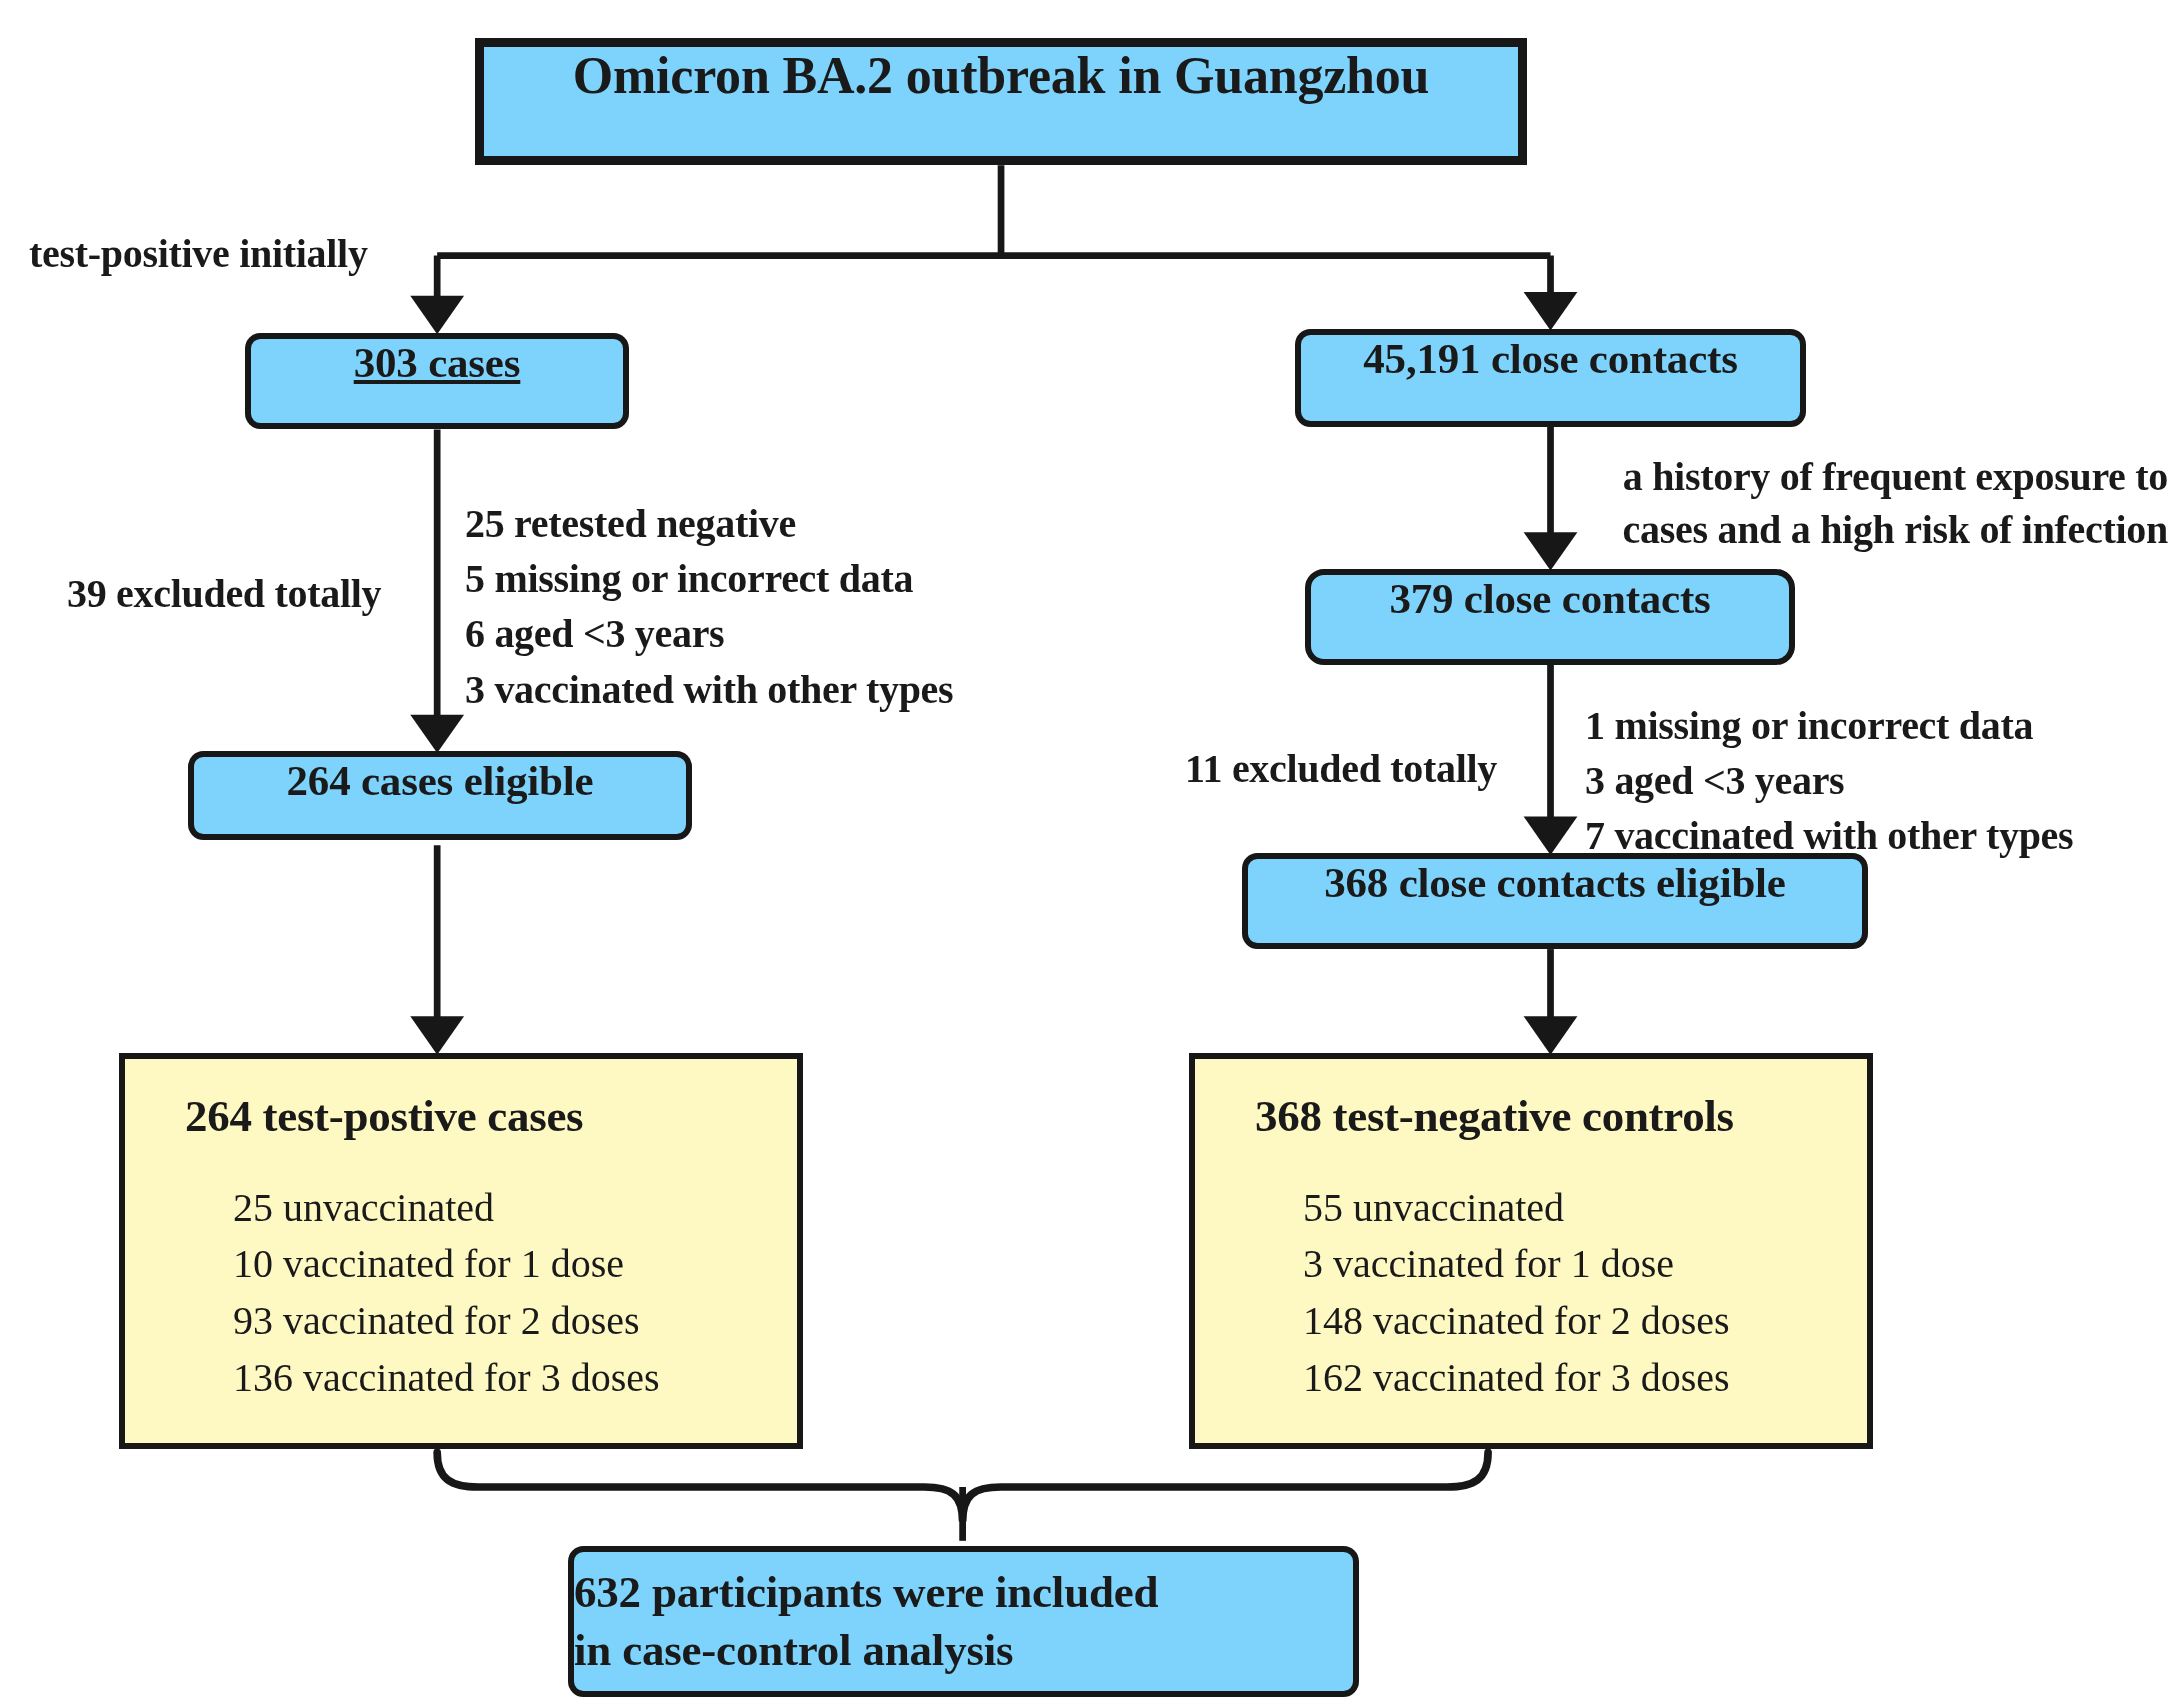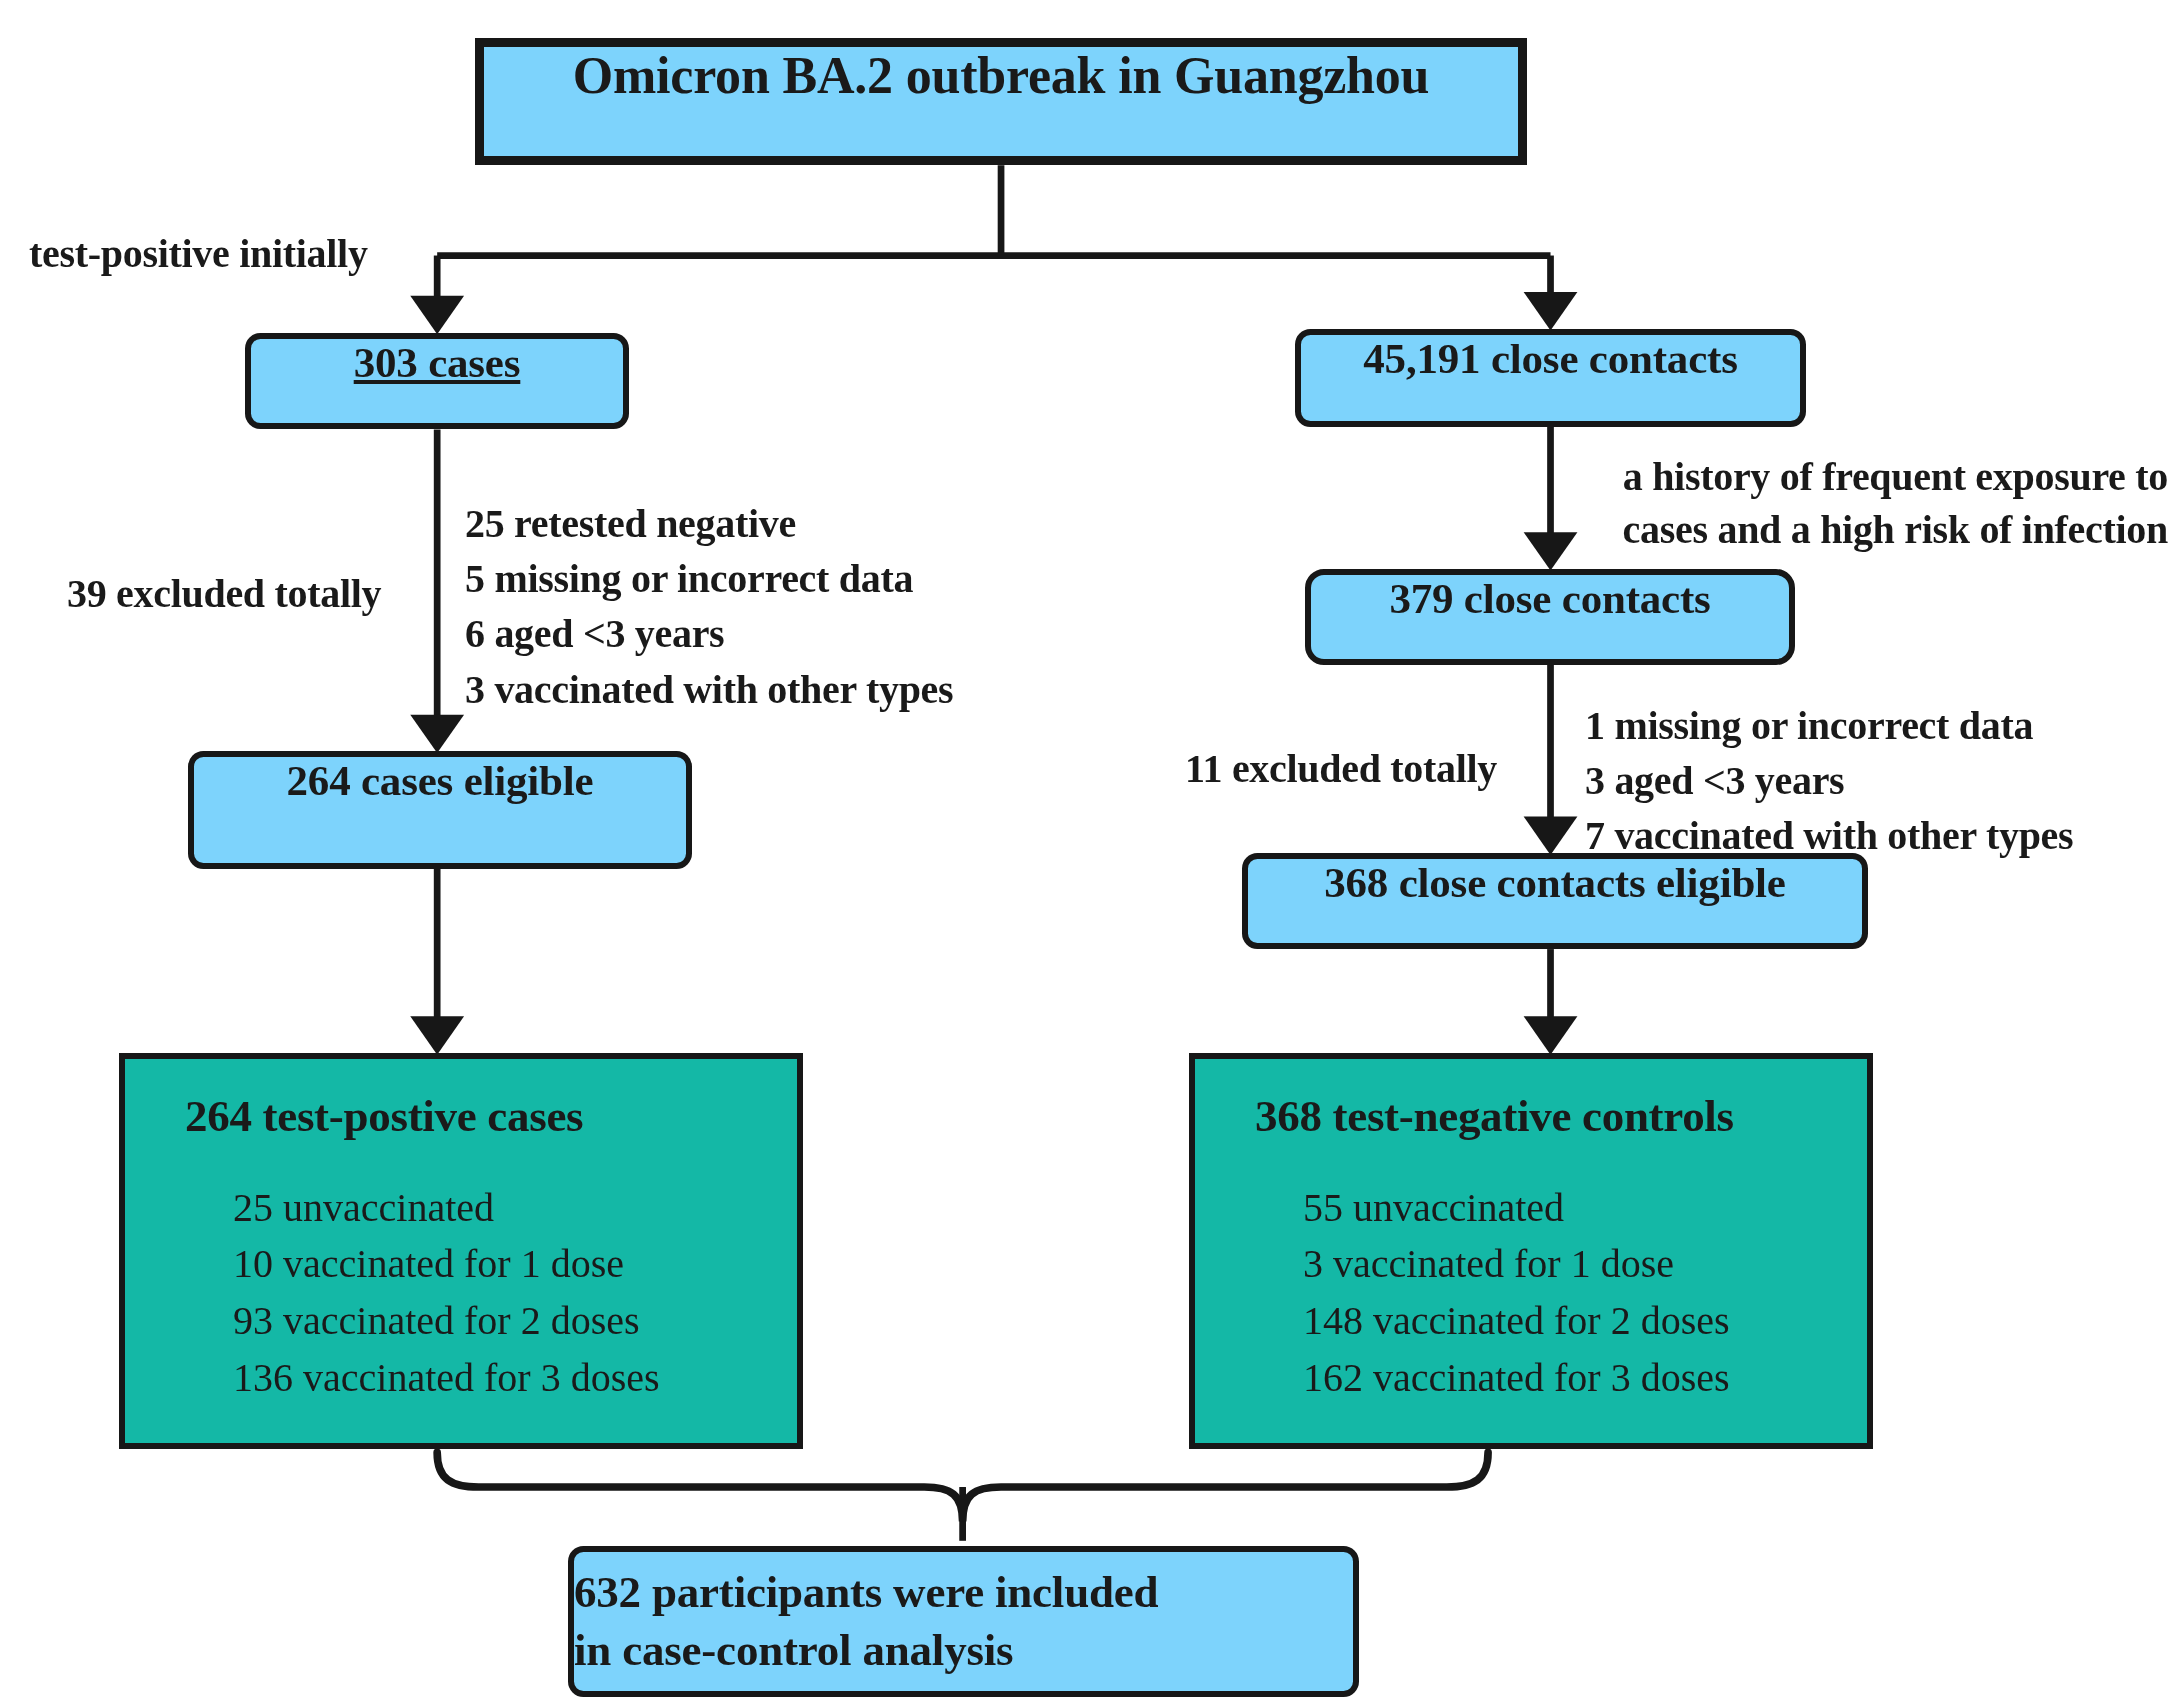--- a/index.html
+++ b/index.html
@@ -46,21 +46,21 @@
   }
   #title-box .box-title { font-size: 52px; }
 
   
   #box-303 {
     left: 245px; top: 333px; width: 384px; height: 96px;
   }
   #box-303 .box-title { font-size: 43px; text-decoration: underline; }
 
   #box-264-eligible {
-    left: 188px; top: 751px; width: 504px; height: 118px;
+    left: 188px; top: 751px; width: 504px; height: 89px;
   }
   #box-264-eligible .box-title { font-size: 43px; }
 
   
   #box-45191 {
     left: 1295px; top: 329px; width: 511px; height: 98px;
   }
   #box-45191 .box-title { font-size: 43px; }
 
   #box-379 {
@@ -70,21 +70,21 @@
 
   #box-368-eligible {
     left: 1242px; top: 853px; width: 626px; height: 96px;
   }
   #box-368-eligible .box-title { font-size: 43px; }
 
   
   .panel {
     position: absolute;
     box-sizing: border-box;
-    background: #14b8a6;
+    background: #fef9c3;
     border: 6.7px solid #171717;
     border-radius: 0;
     padding: 33px 16px 0 60px;
   }
   #panel-cases  { left: 119px;  top: 1053px; width: 684px; height: 396px; }
   #panel-ctrls  { left: 1189px; top: 1053px; width: 684px; height: 396px; }
   .panel-head {
     font-size: 45px;
     font-weight: bold;
     line-height: 1.1;

